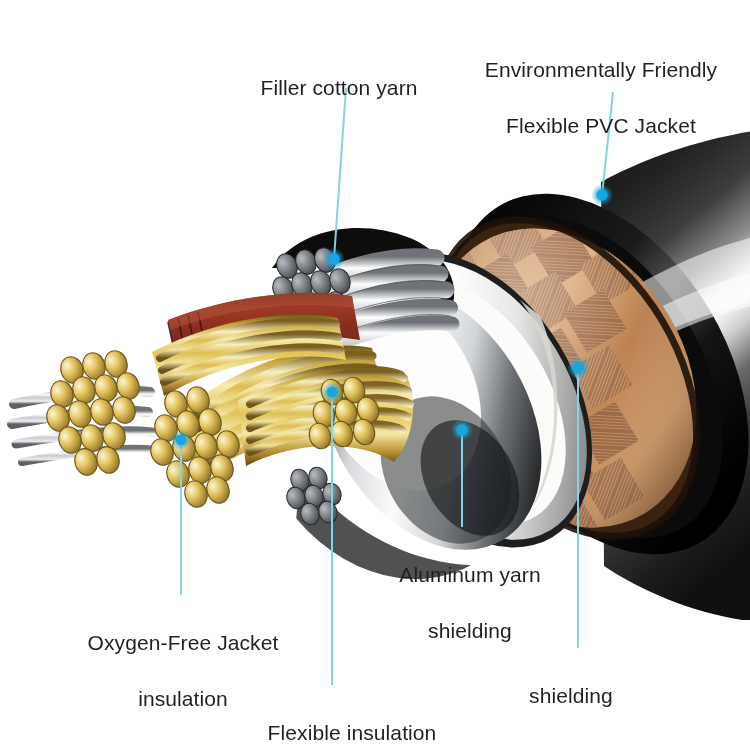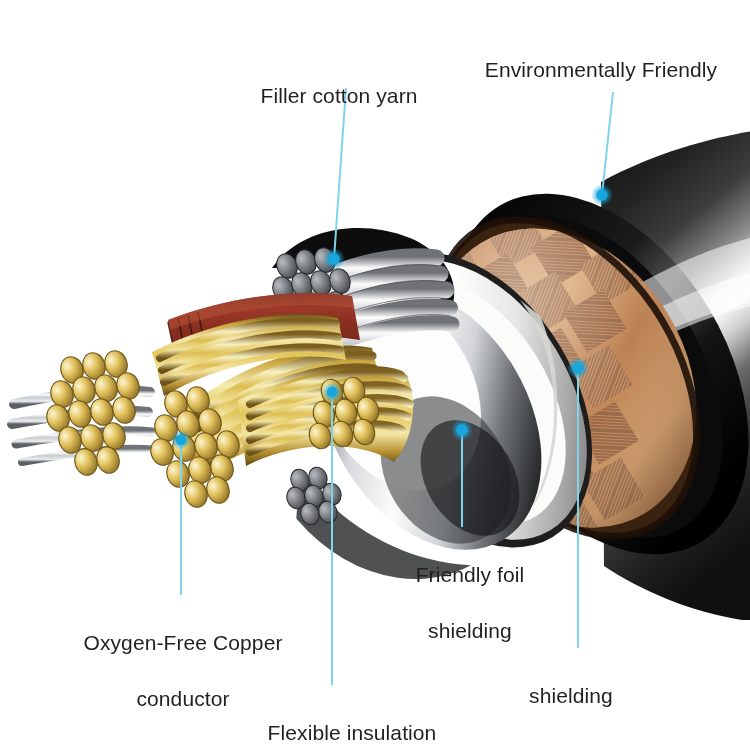--- a/index.html
+++ b/index.html
@@ -433,39 +433,40 @@
       <circle cx="462" cy="430" r="5.4" fill="#17a6dd"></circle>
       <circle cx="578" cy="368" r="11" fill="url(#gDot)"></circle>
       <circle cx="578" cy="368" r="5.4" fill="#17a6dd"></circle>
       <circle cx="181" cy="440" r="10" fill="url(#gDot)"></circle>
       <circle cx="181" cy="440" r="5" fill="#17a6dd"></circle>
       <circle cx="332" cy="392" r="10" fill="url(#gDot)"></circle>
       <circle cx="332" cy="392" r="5" fill="#17a6dd"></circle>
     </g>
   </svg>
 
-  <div class="lbl" style="left:249px;top:54px;width:180px;">
+  <div class="lbl" style="left:249px;top:46px;width:180px;">
     <span>Filler cotton yarn</span>
   </div>
 
   <div class="lbl" style="left:477px;top:28px;width:248px;">
     <span>Environmentally Friendly</span>
+    <span>Flexible PVC Jacket</span>
   </div>
 
   <div class="lbl" style="left:390px;top:533px;width:160px;">
-    <span>Friendly foil</span>
+    <span>Aluminum yarn</span>
     <span>shielding</span>
   </div>
 
   <div class="lbl" style="left:456px;top:654px;width:230px;">
     <span>shielding</span>
   </div>
 
   <div class="lbl" style="left:62px;top:601px;width:242px;">
-    <span>Oxygen-Free Copper</span>
-    <span>conductor</span>
+    <span>Oxygen-Free Jacket</span>
+    <span>insulation</span>
   </div>
 
   <div class="lbl" style="left:243px;top:691px;width:218px;">
     <span>Flexible insulation</span>
   </div>
 
 </div>
 
 </body></html>

